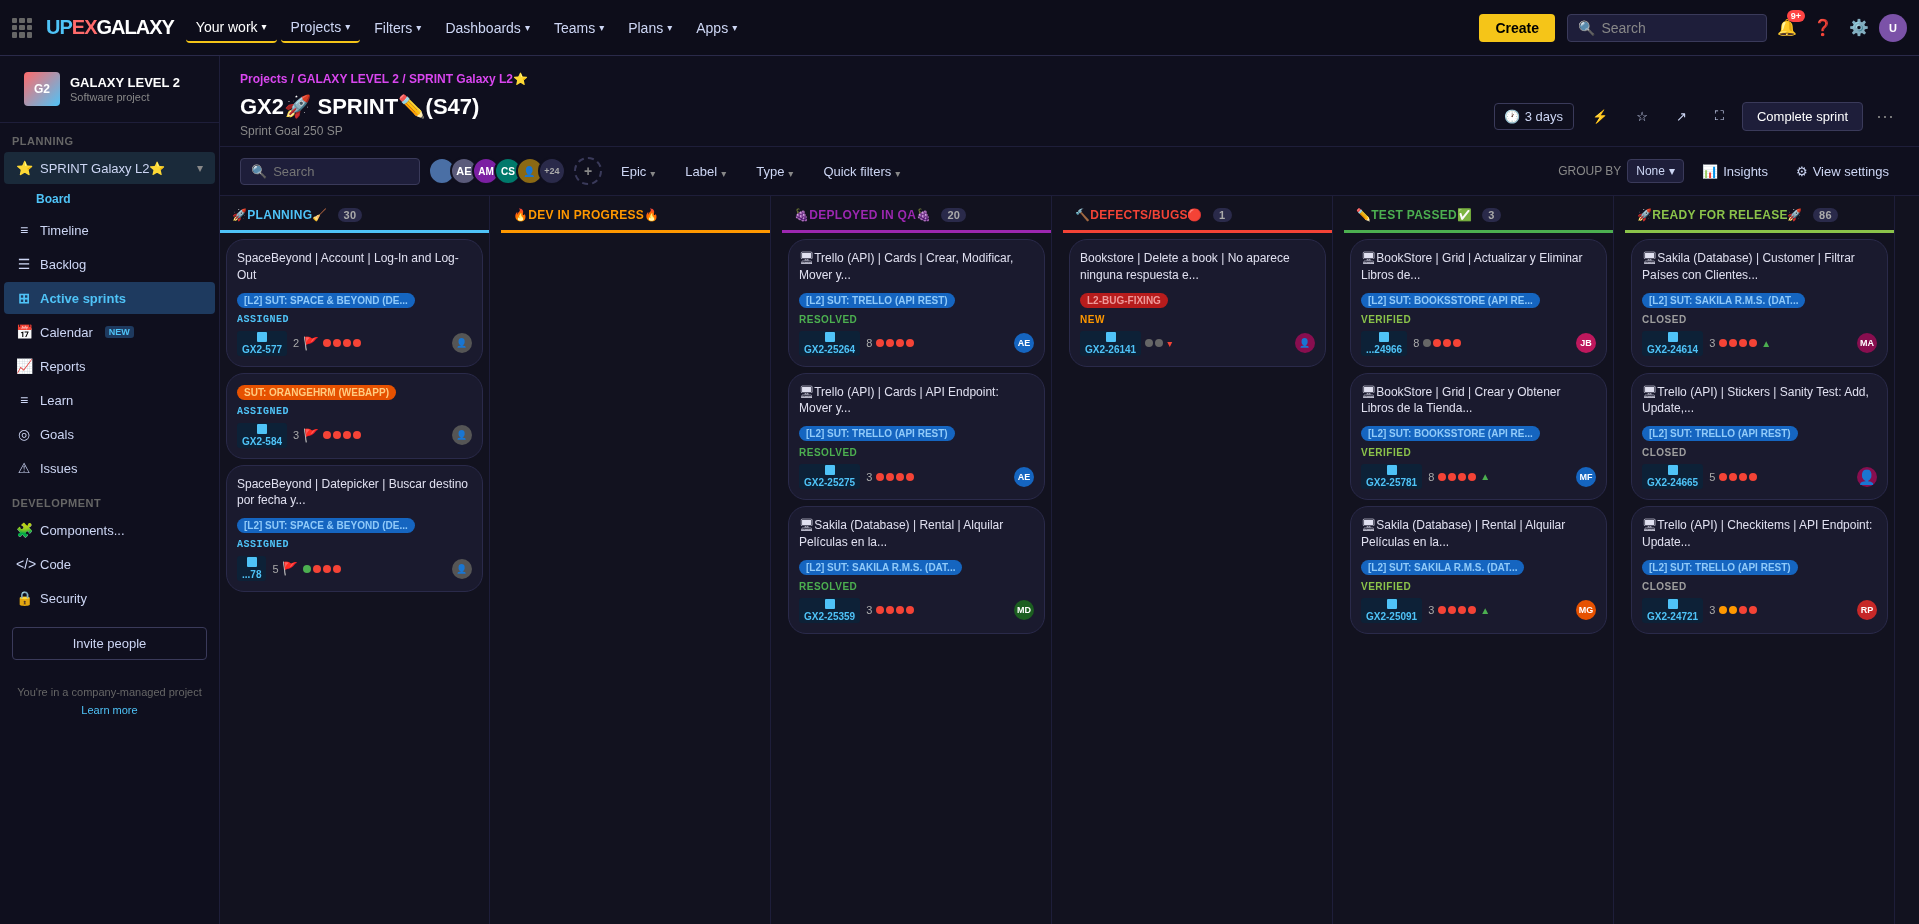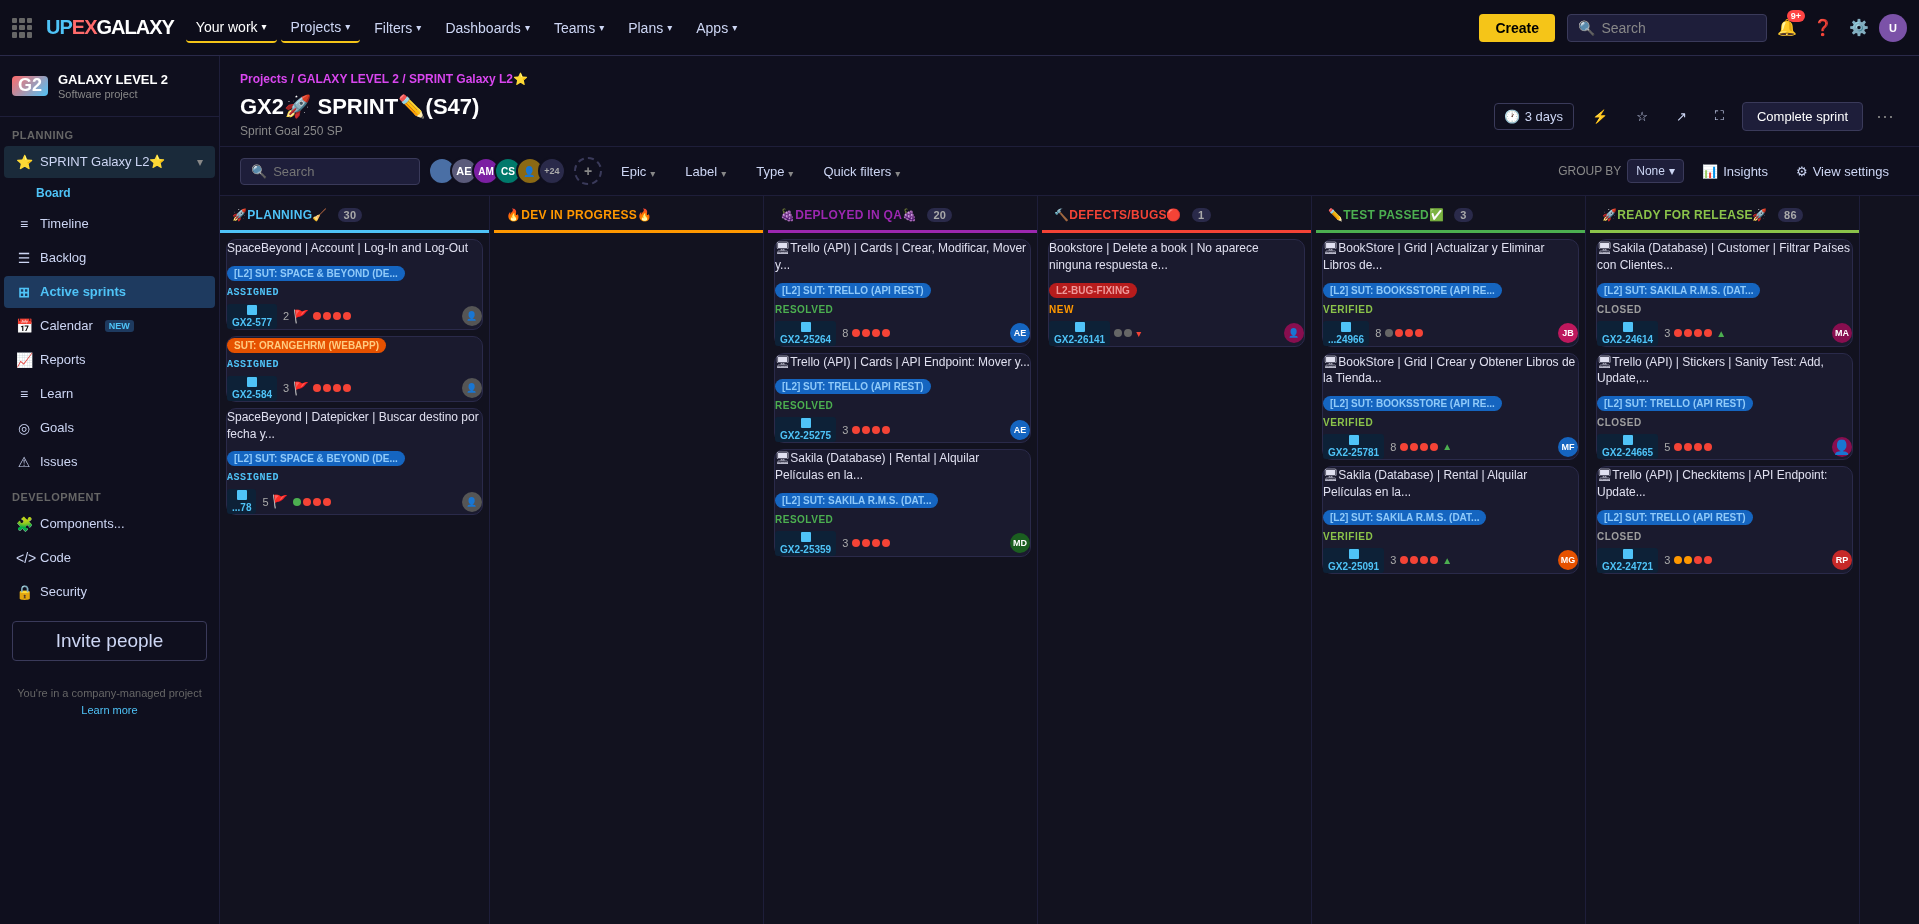--- a/index.html
+++ b/index.html
@@ -23,32 +23,32 @@
     .badge { position: absolute; top: -2px; right: -2px; background: #ff4444; color: #fff; font-size: 9px; font-weight: 700; border-radius: 10px; padding: 1px 4px; min-width: 16px; text-align: center; }
     .search-bar { display: flex; align-items: center; background: #1e1e3a; border: 1px solid #3a3a5a; border-radius: 4px; padding: 5px 10px; gap: 6px; width: 200px; color: #888; font-size: 14px; }
     .avatar-sm { width: 28px; height: 28px; border-radius: 50%; background: #4a90d9; display: flex; align-items: center; justify-content: center; font-size: 11px; font-weight: 700; color: #fff; cursor: pointer; }
 
     
     .layout { display: flex; margin-top: 56px; height: calc(100vh - 56px); }
 
     
     .sidebar { width: 220px; background: #0f0f1e; border-right: 1px solid #1e1e3a; display: flex; flex-direction: column; overflow-y: auto; flex-shrink: 0; padding-bottom: 20px; }
     .sidebar-project { display: flex; align-items: center; gap: 10px; padding: 16px 12px; border-bottom: 1px solid #1e1e3a; }
-    .project-icon { width: 36px; height: 20px; border-radius: 4px; background: linear-gradient(135deg, #ff6b6b, #4fc3f7); display: flex; align-items: center; justify-content: center; font-size: 18px; color: #fff; font-weight: 700; flex-shrink: 0; }
+    .project-icon { width: 36px; height: 34px; border-radius: 4px; background: linear-gradient(135deg, #ff6b6b, #4fc3f7); display: flex; align-items: center; justify-content: center; font-size: 12px; color: #fff; font-weight: 700; flex-shrink: 0; margin-left: 12px; }
     .project-name { font-weight: 700; font-size: 13px; color: #fff; line-height: 1.2; }
     .project-type { font-size: 11px; color: #888; }
     .sidebar-section { padding: 12px 12px 4px; font-size: 11px; font-weight: 700; color: #666; text-transform: uppercase; letter-spacing: 0.5px; }
     .sidebar-item { display: flex; align-items: center; gap: 8px; padding: 8px 12px; cursor: pointer; border-radius: 4px; margin: 1px 4px; color: #cdd6f4; font-size: 13px; }
     .sidebar-item.active { background: #1e3a5f; color: #4fc3f7; font-weight: 600; }
     .sidebar-item.active-parent { background: #1a2a3a; }
     .sidebar-icon { font-size: 14px; width: 16px; text-align: center; flex-shrink: 0; }
     .sidebar-new { background: #1e3a5f; color: #4fc3f7; font-size: 9px; font-weight: 700; padding: 1px 4px; border-radius: 3px; margin-left: 4px; }
     .sidebar-sub { display: flex; align-items: center; gap: 8px; padding: 6px 12px 6px 32px; cursor: pointer; border-radius: 4px; margin: 1px 4px; color: #aaa; font-size: 12px; }
     .sidebar-sub.active { color: #4fc3f7; font-weight: 600; }
-    .invite-btn { margin: 12px; padding: 8px 12px; background: transparent; border: 1px solid #3a3a5a; border-radius: 4px; color: #cdd6f4; cursor: pointer; font-size: 19px; text-align: center; }
+    .invite-btn { margin: 12px; padding: 8px 12px; background: transparent; border: 1px solid #3a3a5a; border-radius: 4px; color: #cdd6f4; cursor: pointer; font-size: 13px; text-align: center; }
     .sidebar-footer { padding: 12px; font-size: 11px; color: #666; text-align: center; line-height: 1.6; }
     .sidebar-footer a { color: #4fc3f7; cursor: pointer; }
 
     
     .main { flex: 1; display: flex; flex-direction: column; overflow: hidden; background: #12121f; }
     .main-header { padding: 16px 20px 8px; border-bottom: 1px solid #1e1e3a; background: #0f0f1e; }
     .breadcrumb { color: #d946ef; font-size: 12px; margin-bottom: 8px; font-weight: bold; }
     .breadcrumb span { cursor: pointer; }
     .sprint-title-row { display: flex; align-items: center; justify-content: space-between; }
     .sprint-title { font-size: 22px; font-weight: 700; color: #fff; display: flex; align-items: center; gap: 8px; }
@@ -69,34 +69,34 @@
     .avatar-add { background: transparent; border: 2px dashed #3a3a5a; color: #888; font-size: 16px; }
     .filter-btn { display: flex; align-items: flex-end; gap: 4px; padding: 5px 10px; border-radius: 4px; cursor: pointer; color: #cdd6f4; font-size: 13px; border: 1px solid transparent; }
     .filter-btn .chevron { font-size: 10px; color: #888; }
     .toolbar-spacer { flex: 1; }
     .group-by { display: flex; align-items: center; gap: 6px; color: #888; font-size: 12px; }
     .group-select { background: #1e1e3a; border: 1px solid #3a3a5a; border-radius: 4px; color: #cdd6f4; padding: 4px 8px; font-size: 12px; cursor: pointer; display: flex; align-items: center; gap: 4px; }
     .insights-btn { display: flex; align-items: center; gap: 5px; padding: 5px 10px; border-radius: 4px; cursor: pointer; color: #cdd6f4; font-size: 13px; }
     .view-settings-btn { display: flex; align-items: center; gap: 5px; padding: 5px 10px; border-radius: 4px; cursor: pointer; color: #cdd6f4; font-size: 13px; }
 
     
-    .board { display: flex; gap: 4px; overflow-x: auto; overflow-y: hidden; flex: 1; padding: 0; background: #12121f; }
+    .board { display: flex; gap: 11px; overflow-x: auto; overflow-y: hidden; flex: 1; padding: 0; background: #12121f; }
     .column { min-width: 270px; max-width: 270px; display: flex; flex-direction: column; border-right: 1px solid #1e1e3a; }
     .column-header { padding: 12px 12px 8px; display: flex; align-items: center; gap: 6px; font-weight: 700; font-size: 12px; text-transform: uppercase; letter-spacing: 0.3px; position: sticky; top: 0; background: #12121f; z-index: 5; border-bottom: 3px solid; }
     .column-header.planning { border-color: #4fc3f7; color: #4fc3f7; }
     .column-header.dev { border-color: #ff9800; color: #ff9800; }
     .column-header.qa { border-color: #9c27b0; color: #9c27b0; }
     .column-header.bugs { border-color: #f44336; color: #f44336; }
     .column-header.test { border-color: #4caf50; color: #4caf50; }
     .column-header.release { border-color: #8bc34a; color: #8bc34a; }
     .col-count { background: #2a2a4a; color: #aaa; padding: 1px 6px; border-radius: 10px; font-size: 11px; margin-left: 4px; font-weight: 600; }
     .column-cards { overflow-y: auto; flex: 1; padding: 6px 6px; display: flex; flex-direction: column; gap: 6px; }
 
     
-    .card { background: #1a1a2e; border-radius: 10px; cursor: pointer; border: 1px solid #2a2a4a; transition: border-color 0.15s; }
+    .card { background: #1a1a2e; border-radius: 18px; padding: 10px; cursor: pointer; border: 1px solid #2a2a4a; transition: border-color 0.15s; }
     .card-title { font-size: 12px; color: #e0e0f0; line-height: 1.4; margin-bottom: 8px; font-weight: 500; }
     .card-label { display: inline-block; padding: 2px 7px; border-radius: 10px; font-size: 10px; font-weight: 700; margin-bottom: 6px; }
     .label-blue { background: #1565c0; color: #90caf9; }
     .label-orange { background: #e65100; color: #ffcc80; }
     .label-red { background: #b71c1c; color: #ef9a9a; }
     .card-status { font-size: 10px; font-weight: 700; letter-spacing: 0.5px; margin-bottom: 6px; }
     .status-assigned { color: #4fc3f7; font-family: Liberation Mono, monospace; }
     .status-resolved { color: #4caf50; }
     .status-new { color: #ff9800; }
     .status-verified { color: #8bc34a; }

